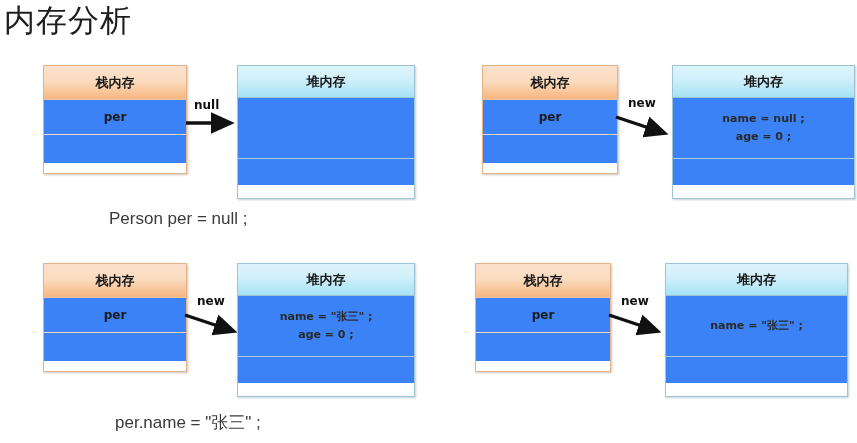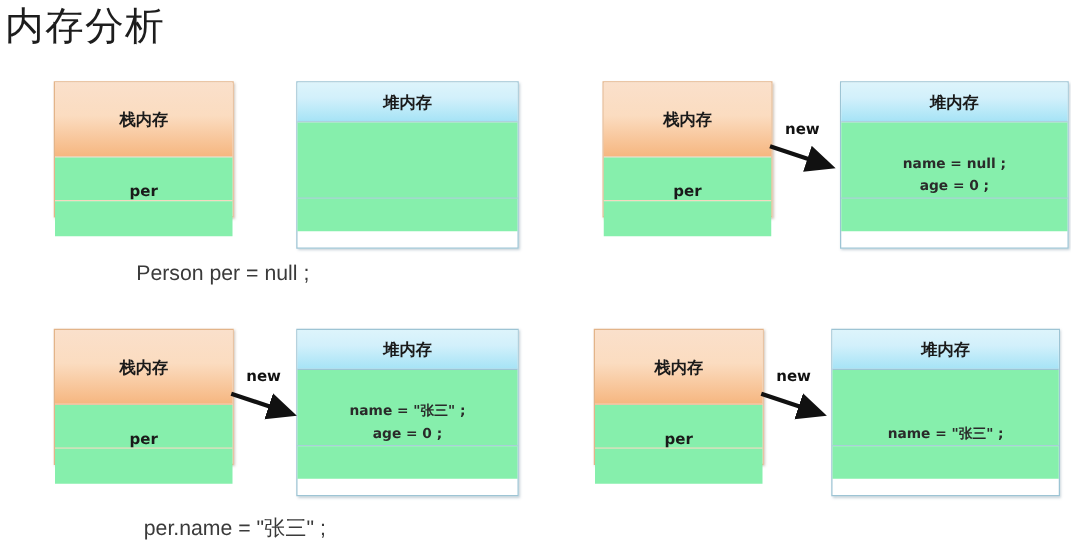--- a/index.html
+++ b/index.html
@@ -52,38 +52,38 @@
     width: 100%;
     text-align: center;
     font-weight: bold;
     font-size: 13px;
     color: #1a1a1a;
     display: flex;
     align-items: center;
     justify-content: center;
   }
   .stack-box .box-header {
-    height: 60px;
+    height: 34px;
     background: linear-gradient(to bottom, #fae0cb 0%, #fbdcc0 45%, #f6b781 99%, #f3ab6d 100%);
     border-bottom: 1px solid #e9c7a6;
     font-family: Liberation Sans, sans-serif;
   }
   .heap-box .box-header {
     height: 32px;
     background: linear-gradient(to bottom, #ddf4fb 0%, #d2f0fb 40%, #a8e4f6 97%, #9fe0f4 100%);
     border-bottom: 1px solid #9dc4d4;
     font-family: "DejaVu Sans", "Liberation Sans", sans-serif;
   }
 
   .box-row {
     box-sizing: border-box;
     width: 100%;
-    background: #86efac;
+    background: #3b82f6;
     display: flex;
-    align-items: flex-end;
+    align-items: center;
     justify-content: center;
     text-align: center;
   }
   .stack-box .box-row {
     border-bottom: 1px solid #f4d9c0;
   }
   .stack-box .box-row:last-child { border-bottom: none; }
   .heap-box .box-row {
     border-bottom: 1px solid #a9ced9;
   }
@@ -144,20 +144,31 @@
   </div>
 
   <div class="mem-box heap-box" style="left:237px;top:65px;width:178px;height:134px;">
     <div class="box-header">堆内存</div>
     <div class="box-row" style="height:61px;">
       <div class="heap-fields"></div>
     </div>
     <div class="box-row" style="height:26px;"></div>
   </div>
 
+  <div class="arrow-wrap" style="left:186px;top:100px;width:56px;height:36px;">
+    <span class="arrow-label" style="left:8px;top:-2px;">null</span>
+    <svg width="56" height="36" viewBox="0 0 56 36">
+      <defs>
+        <marker id="ah1" markerWidth="7" markerHeight="7" refX="5.6" refY="3.2" orient="auto">
+          <path d="M0,0 L7,3.2 L0,6.4 z" fill="#111"></path>
+        </marker>
+      </defs>
+      <line x1="0" y1="23" x2="44" y2="23" stroke="#111" stroke-width="3.4" marker-end="url(#ah1)"></line>
+    </svg>
+  </div>
 
   <div class="caption" style="left:109px;top:209px;">Person per = null ;</div>
 </div>
 
 <div class="quadrant" style="left:0;top:0;width:857px;height:240px;">
 
   <div class="mem-box stack-box" style="left:482px;top:65px;width:136px;height:109px;">
     <div class="box-header">栈内存</div>
     <div class="box-row" style="height:35px;">
       <span class="var-name">per</span>

